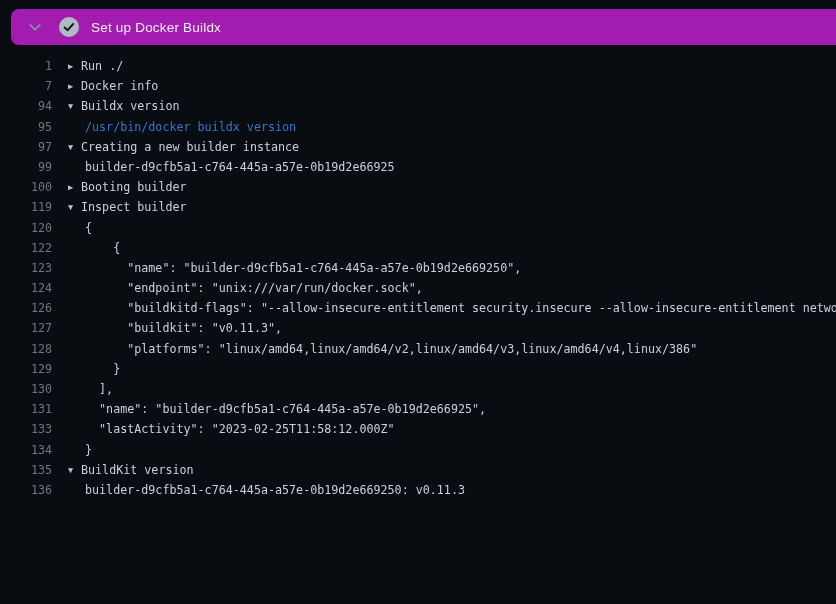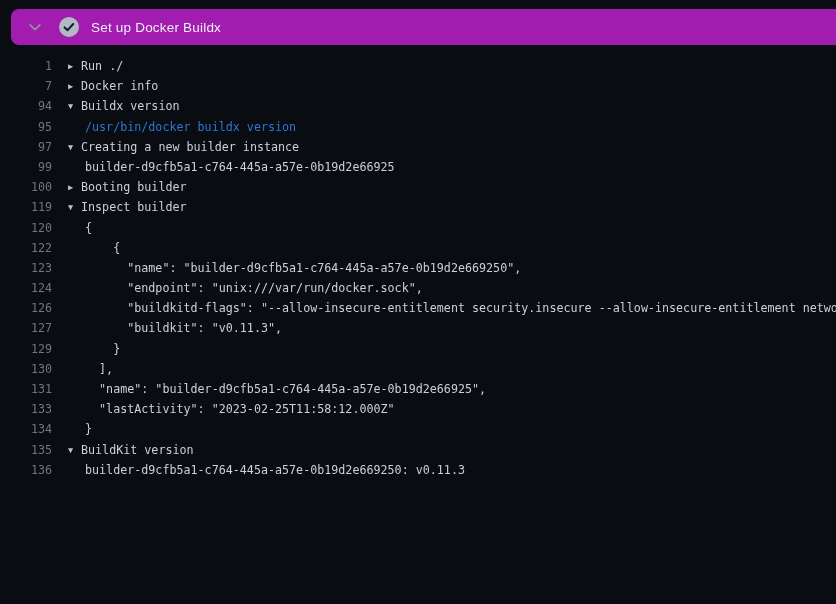--- a/index.html
+++ b/index.html
@@ -105,20 +105,24 @@
   </div>
     <div class="row content">
     <span class="num">126</span>
     <span class="body"><span class="txt">      "buildkitd-flags": "--allow-insecure-entitlement security.insecure --allow-insecure-entitlement network</span></span>
   </div>
     <div class="row content">
     <span class="num">127</span>
     <span class="body"><span class="txt">      "buildkit": "v0.11.3",</span></span>
   </div>
     <div class="row content">
+    <span class="num">128</span>
+    <span class="body"><span class="txt">      "platforms": "linux/amd64,linux/amd64/v2,linux/amd64/v3,linux/amd64/v4,linux/386"</span></span>
+  </div>
+    <div class="row content">
     <span class="num">129</span>
     <span class="body"><span class="txt">    }</span></span>
   </div>
     <div class="row content">
     <span class="num">130</span>
     <span class="body"><span class="txt">  ],</span></span>
   </div>
     <div class="row content">
     <span class="num">131</span>
     <span class="body"><span class="txt">  "name": "builder-d9cfb5a1-c764-445a-a57e-0b19d2e66925",</span></span>

